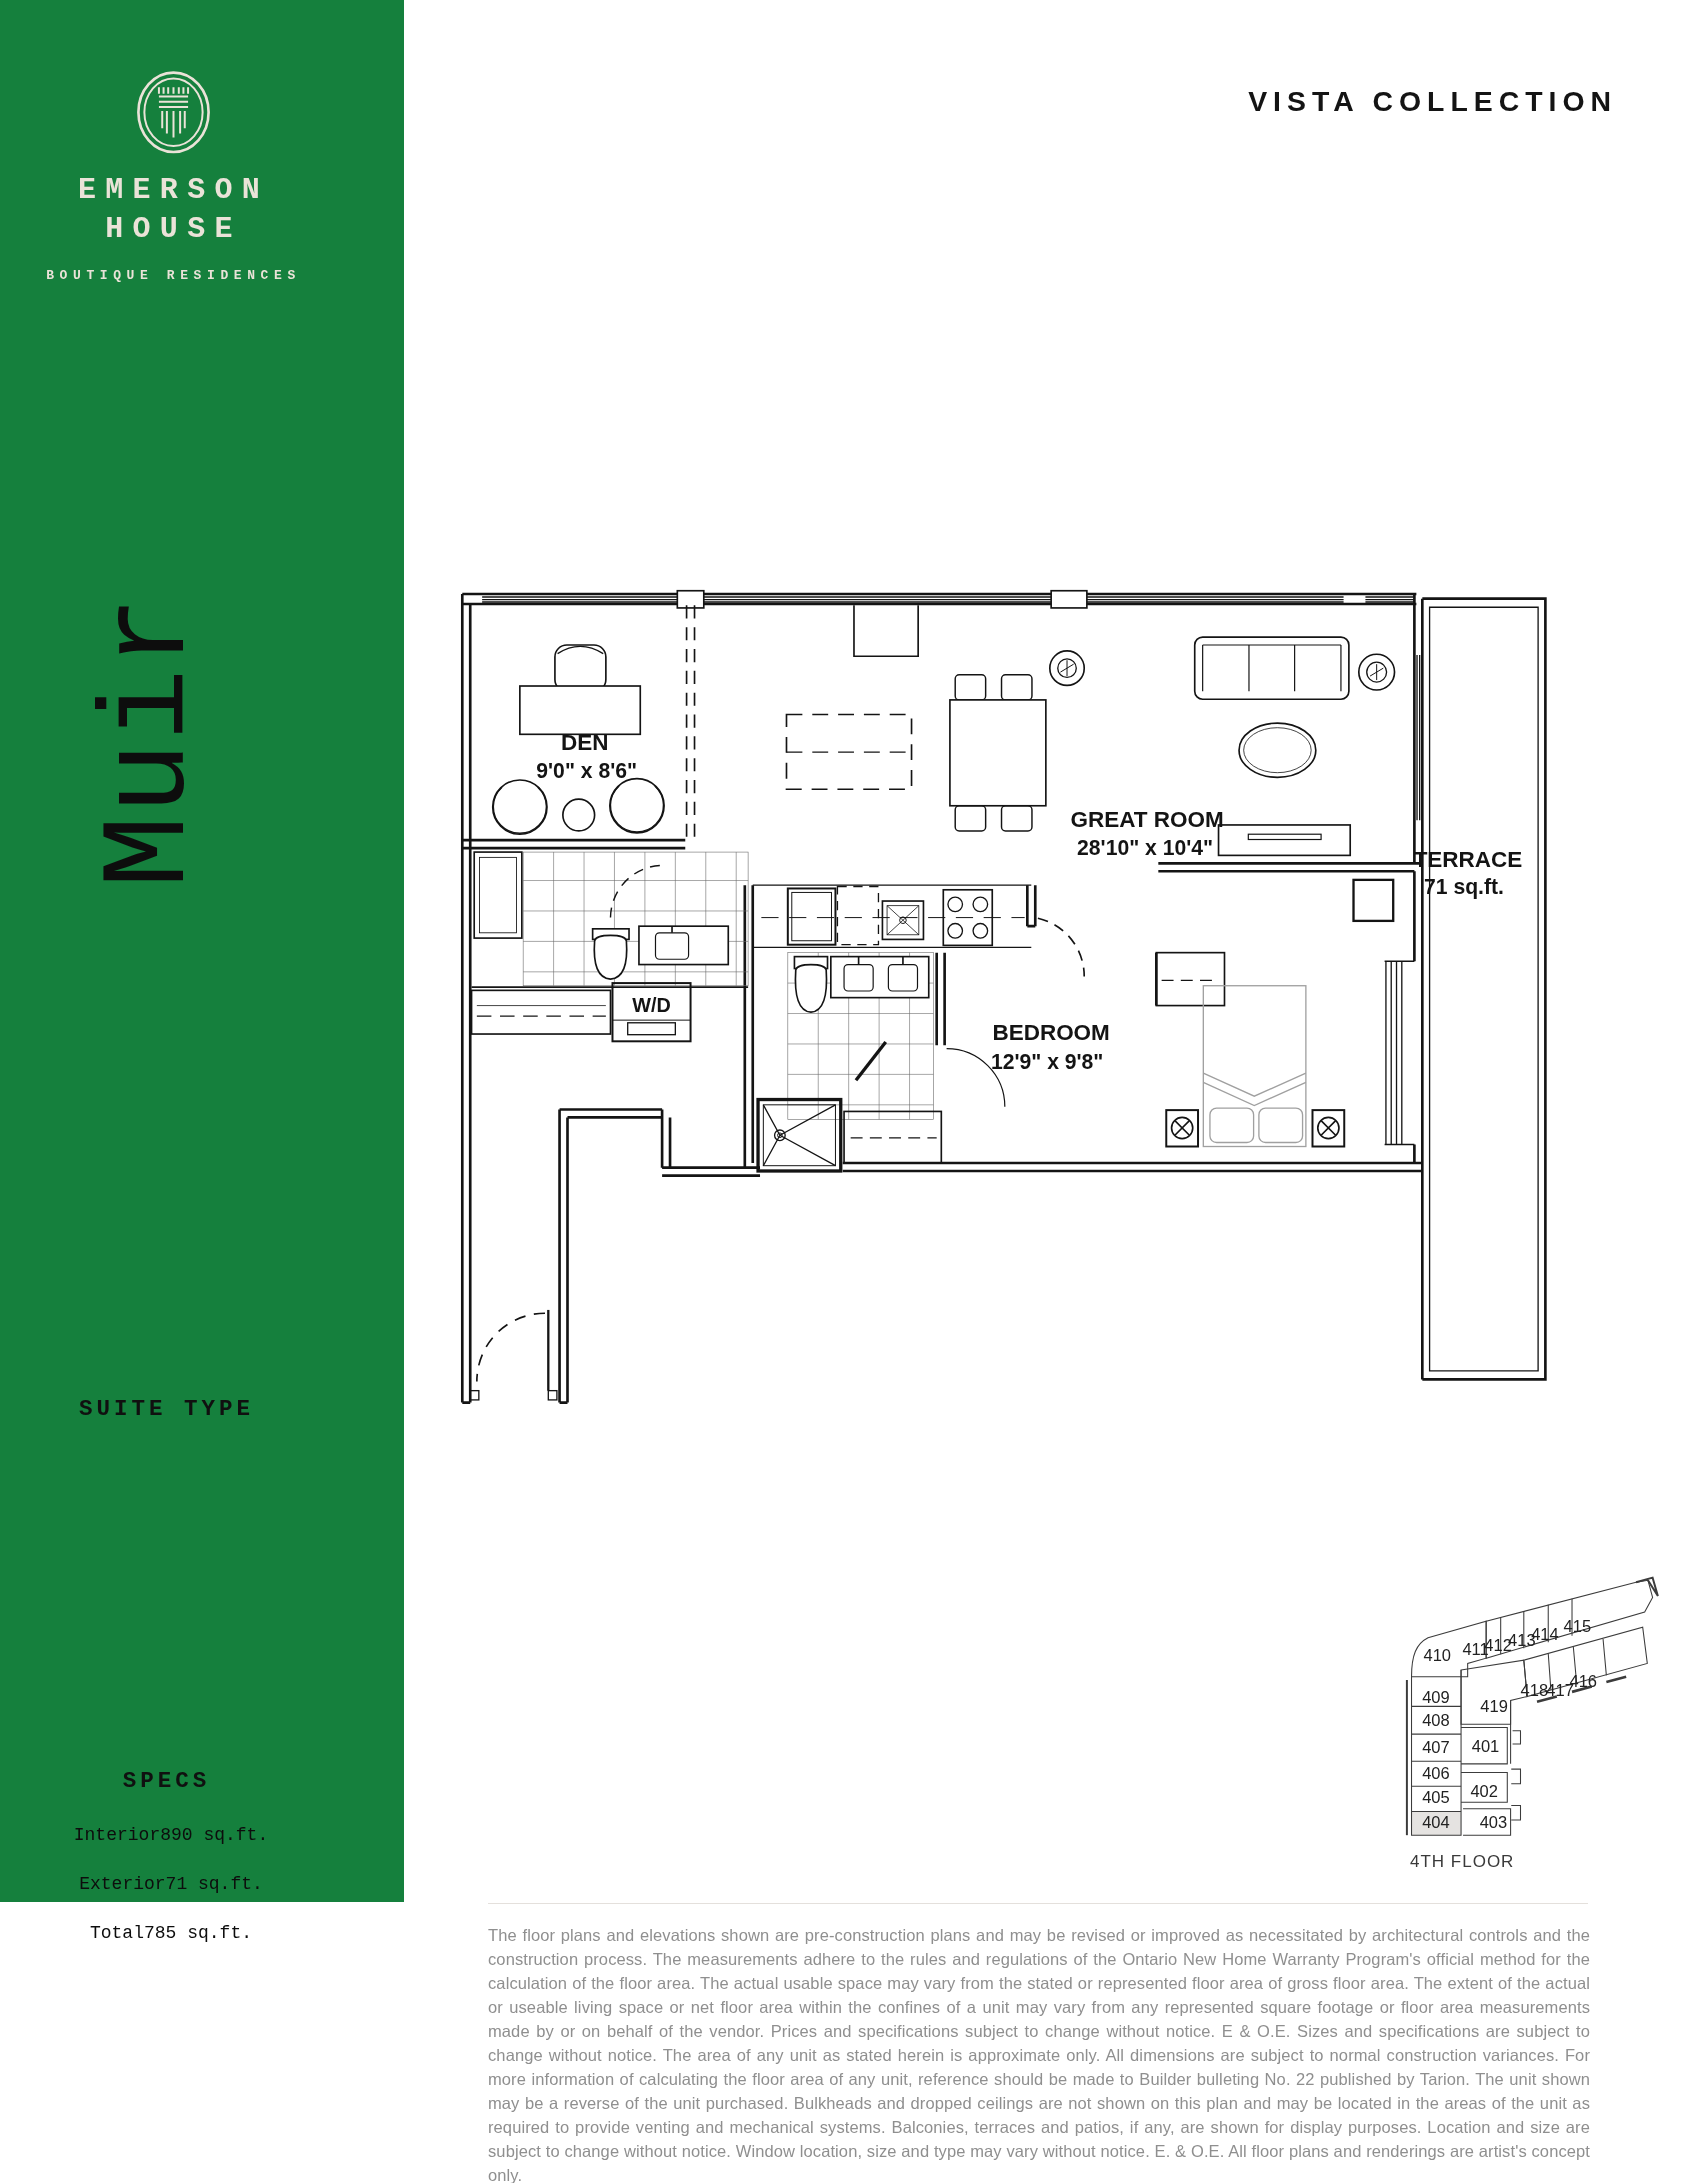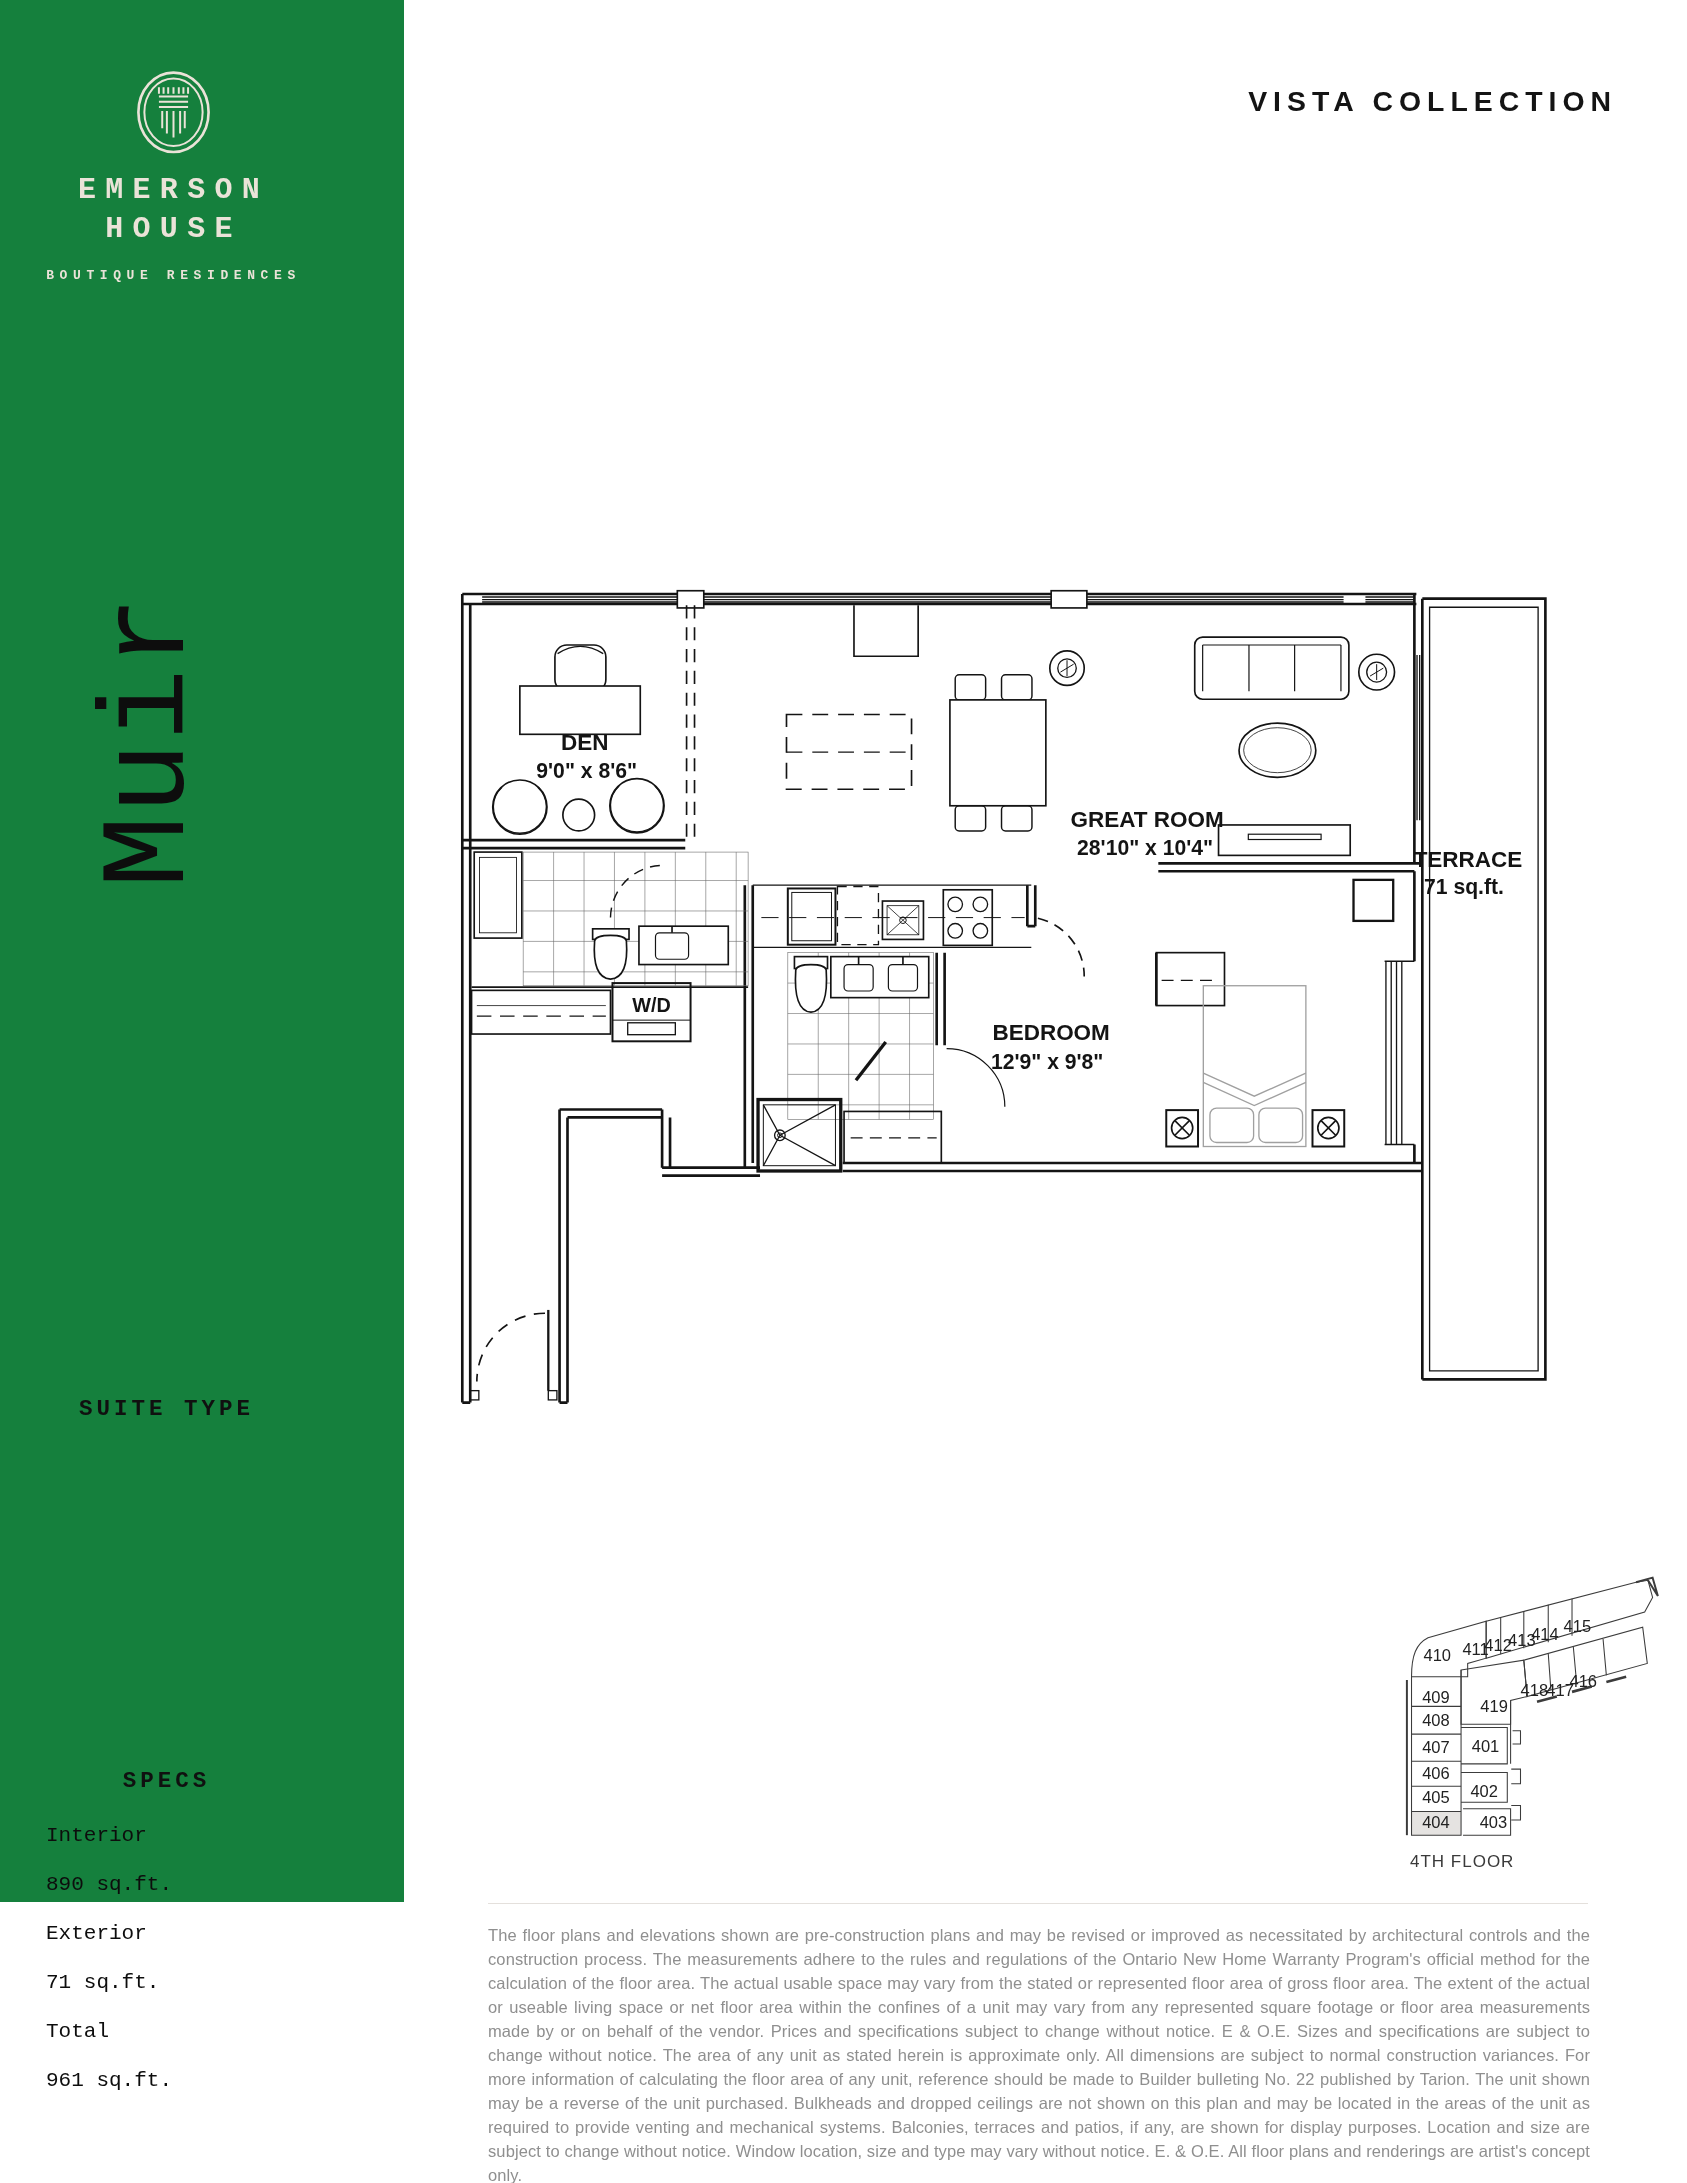--- a/index.html
+++ b/index.html
@@ -14,21 +14,21 @@
   .sidebar{left:0;top:0;width:404px;height:1902px;background:#15803d;font-family:Liberation Mono, monospace;}
   .brand{left:0;top:46px;width:347px;text-align:center;color:#eae3d8;}
   .brand-name{font-size:30px;font-weight:700;letter-spacing:9.3px;line-height:36px;margin-top:17px;}
   .brand-tag{font-size:13px;font-weight:700;letter-spacing:5.6px;margin-top:21px;}
   .muir-wrap{left:63px;top:615px;width:175px;height:251px;display:flex;align-items:center;justify-content:center;}
   .muir{transform:rotate(-90deg);font-size:120px;font-weight:400;color:#0d0d0d;white-space:nowrap;letter-spacing:1.3px;}
   .suite-head{left:0;top:1396px;width:333px;text-align:center;font-size:22.5px;font-weight:700;letter-spacing:4px;color:#101010;}
   .suite-type{left:0;top:1437px;width:333px;text-align:center;font-size:38px;font-weight:500;line-height:44px;color:#0d0d0d;}
   .specs-head{left:0;top:1768px;width:333px;text-align:center;font-size:22.5px;font-weight:700;letter-spacing:4px;color:#101010;}
   .spec-rows{left:46px;top:1811px;width:250px;}
-  .spec-row{display:flex;justify-content:flex-end;font-size:21px;color:#0d0d0d;line-height:49px;flex-direction:column;}
+  .spec-row{display:flex;justify-content:center;font-size:18px;color:#0d0d0d;line-height:49px;}
   .yyz{left:0;top:2017px;width:378px;text-align:center;color:#eae3d8;}
   .yyz-line{display:flex;align-items:baseline;justify-content:center;}
   .yyz-main{font-size:66px;font-weight:400;letter-spacing:0.7px;line-height:64px;}
   .yyz-suffix{font-size:36px;font-weight:400;}
   .yyz-tag{font-size:13.2px;letter-spacing:3px;margin-top:1.3px;}
   
   .collection{right:70px;top:85px;font-size:28.4px;font-weight:600;letter-spacing:6px;color:#141414;}
   
   .rule{left:488px;top:1903px;width:1100px;height:1.3px;background:#e4e0dc;}
   .disclaimer{
@@ -79,21 +79,21 @@
     <div class="spec-row">
       <span>Interior</span>
       <span>890 sq.ft.</span>
     </div>
     <div class="spec-row">
       <span>Exterior</span>
       <span>71 sq.ft.</span>
     </div>
     <div class="spec-row">
       <span>Total</span>
-      <span>961 sq.ft.</span>
+      <span>785 sq.ft.</span>
     </div>
   </div>
 
 </div>
 
 <div class="abs collection">VISTA COLLECTION</div>
 
 <svg class="abs" style="left:457px;top:582px;" width="1095" height="824" viewBox="0 0 1655 1245">
 
   <g stroke="#141414" stroke-width="4" fill="none">

